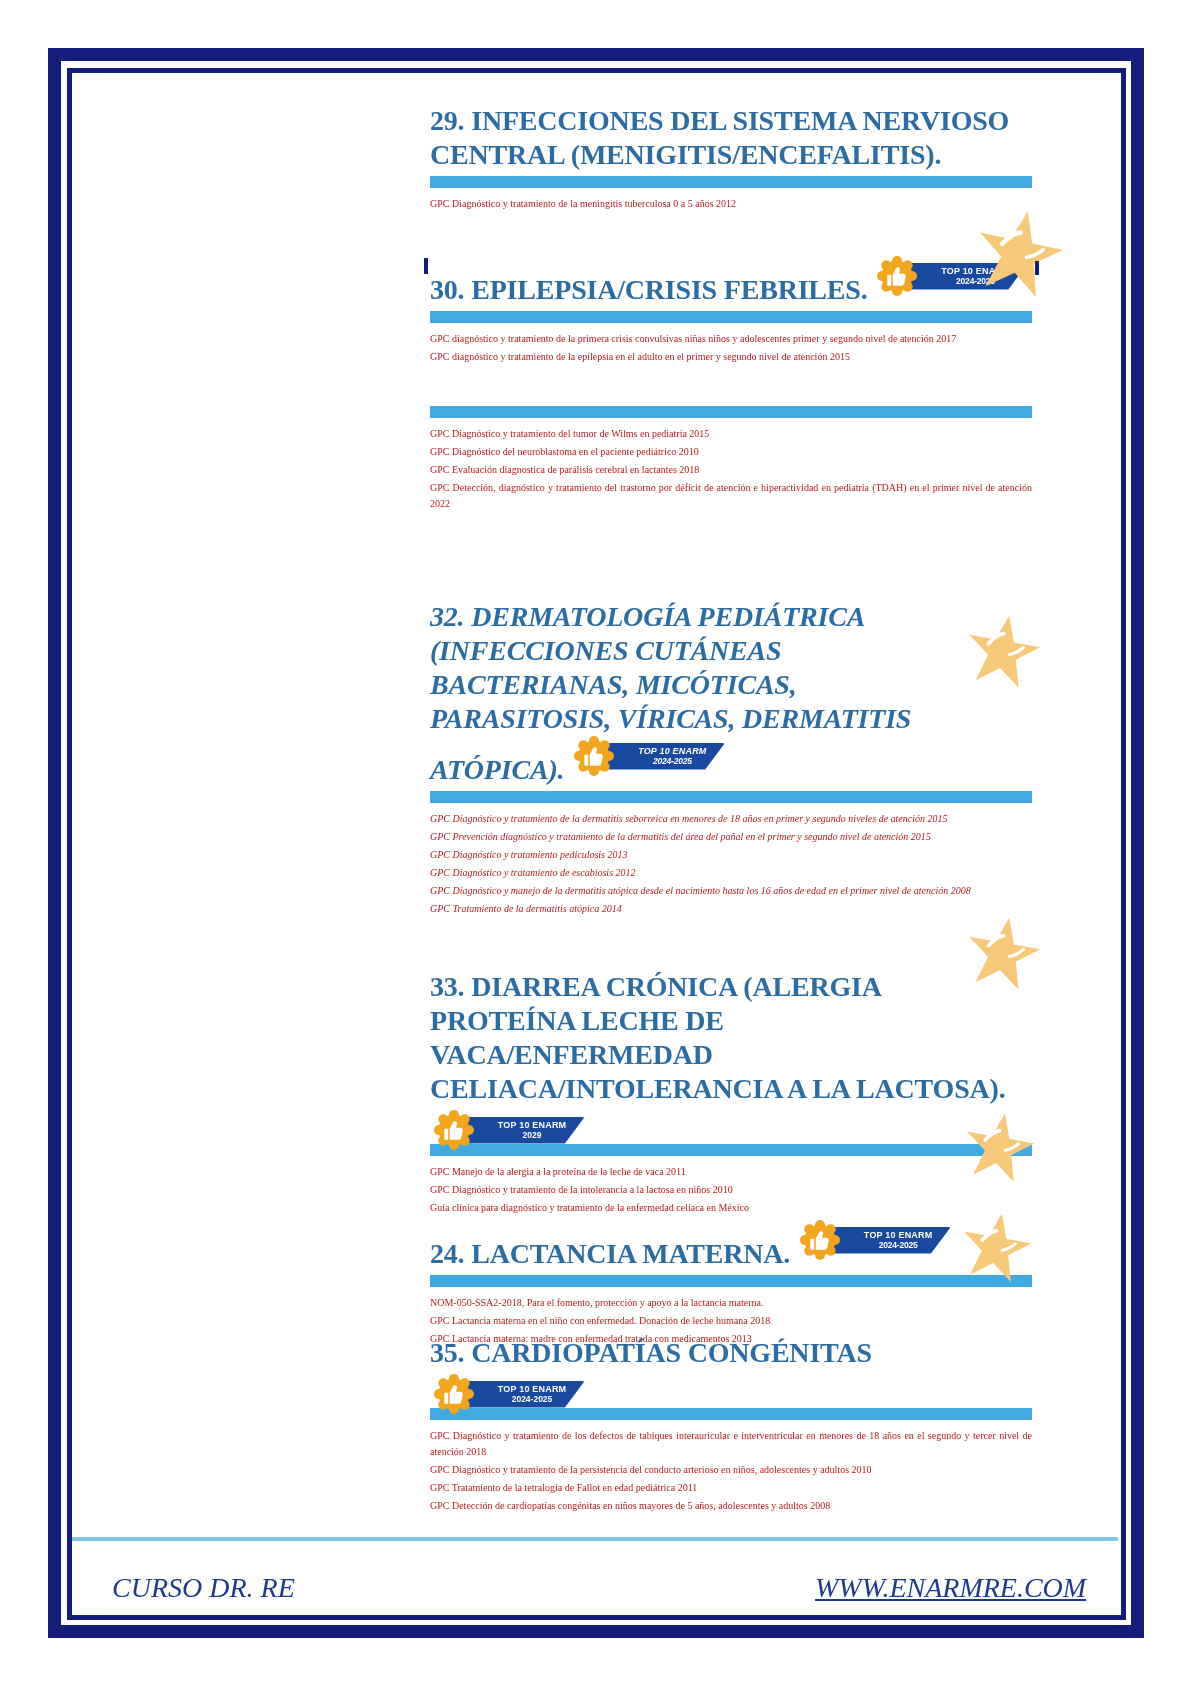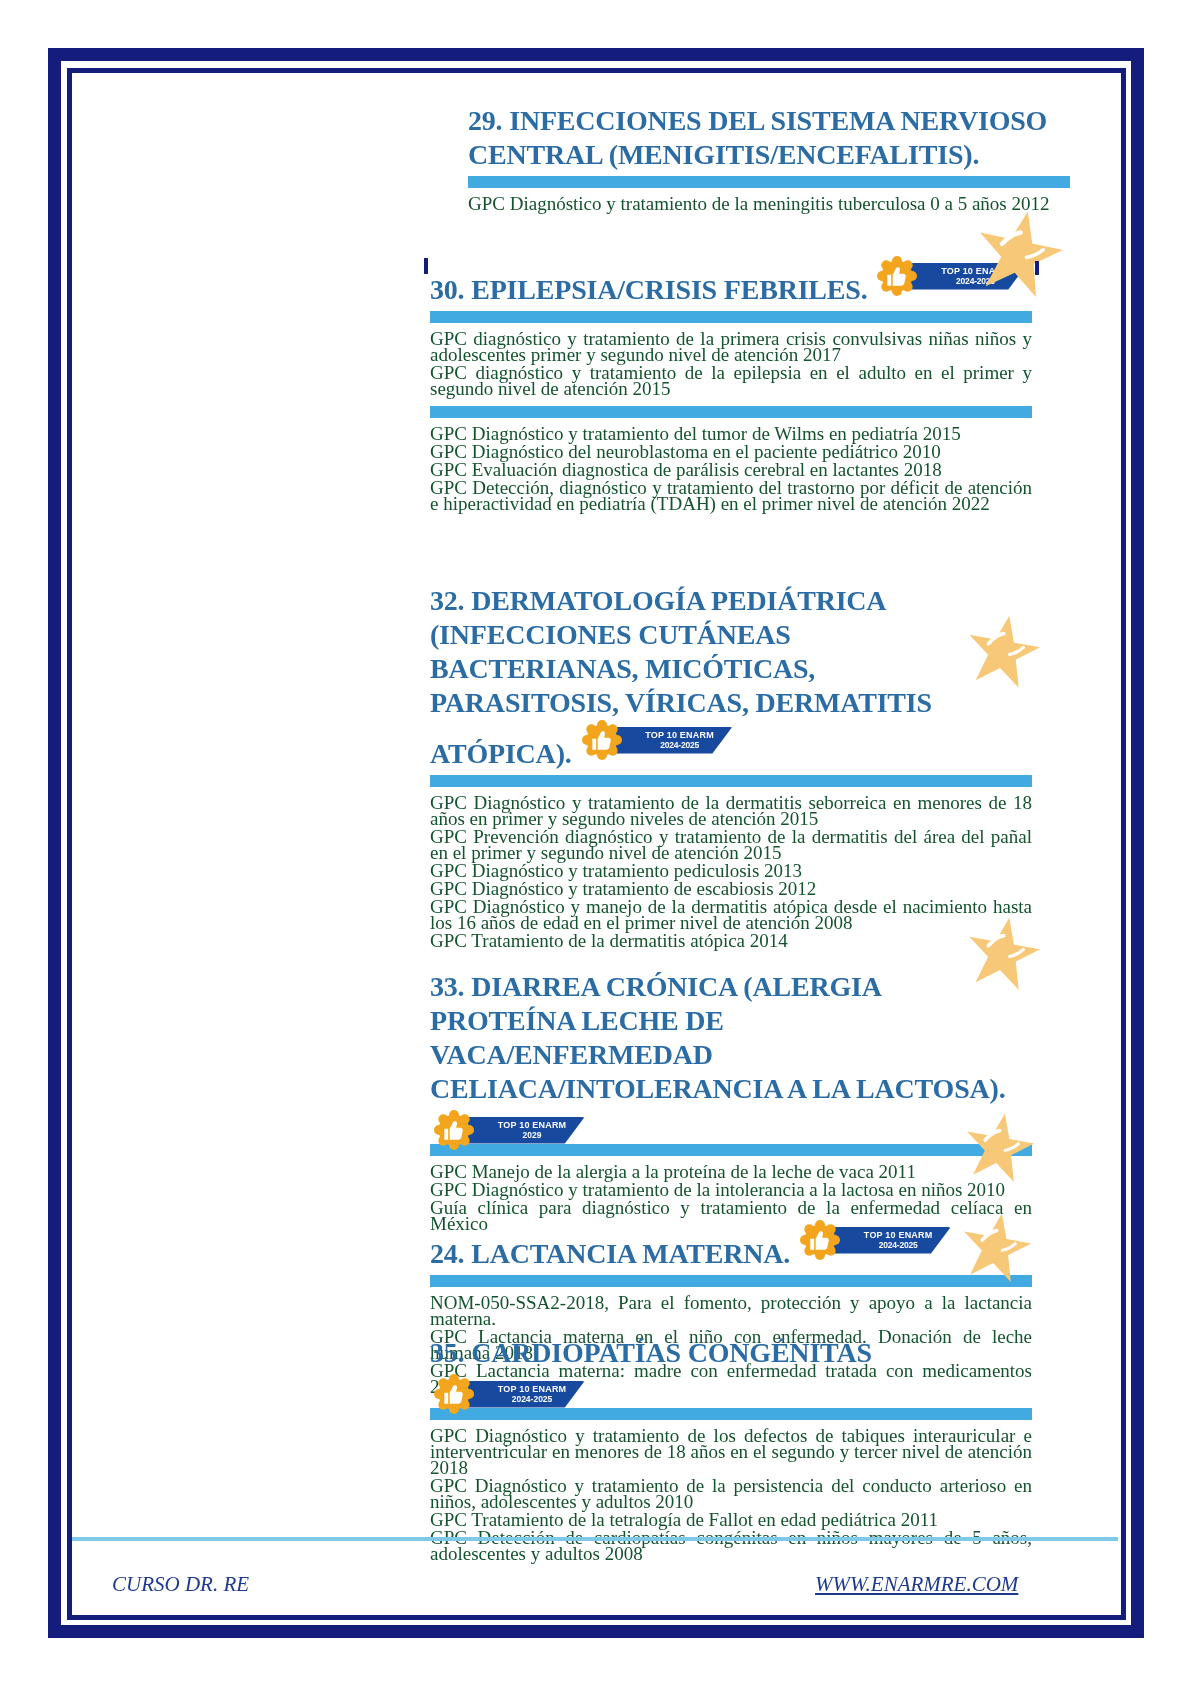--- a/index.html
+++ b/index.html
@@ -9,31 +9,31 @@
   }
   .border-outer{
     position:absolute;left:48px;top:48px;right:46px;bottom:46px;
     border:13px solid #141c7c;
   }
   .border-inner{
     position:absolute;left:67px;top:68px;right:64px;bottom:64px;
     border:5px solid #141c7c;
   }
   section{position:absolute;left:430px;width:602px;}
-  .sec-29{top:104px;margin-left:38px;} .sec-30{top:256px;} .sec-31{top:402px;}
-  .sec-32{top:584px;} .sec-33{top:970px;} .sec-34{top:1220px;}
+  .sec-29{top:104px;} .sec-30{top:256px;} .sec-31{top:402px;}
+  .sec-32{top:600px;font-style:italic;} .sec-33{top:970px;} .sec-34{top:1220px;}
   .sec-35{top:1336px;}
   h2{
     margin:0;font-size:28px;line-height:34px;color:#2c6ca5;
     font-weight:700;letter-spacing:-0.2px;font-family:"Liberation Serif",serif;
   }
   .title{white-space:pre-line;}
   .bar{height:12px;background:#41abe1;margin-top:4px;}
   .items{
-    margin-top:8px;font-size:19px;line-height:16px;color:#14532d;
+    margin-top:8px;font-size:10px;line-height:16px;color:#b91c1c;
     text-align:justify;
   }
   .items .item{margin:0 0 2px 0;}
   
   .badge{
     display:inline-flex;align-items:center;position:relative;
     margin-left:10px;vertical-align:3px;white-space:nowrap;
   }
   .badge-row{display:block;margin-top:4px;height:30px;}
   .badge-row .badge{margin-left:4px;vertical-align:0;}
@@ -55,21 +55,21 @@
   .star-4{left:960px;top:1110px;width:78px;height:74px;transform:rotate(10deg);}
   .star-5{left:957px;top:1210px;width:78px;height:74px;transform:rotate(10deg);}
   .tick{position:absolute;width:4px;background:#141c7c;}
   .tick-1{left:424px;top:258px;height:16px;}
   .tick-2{left:1035px;top:261px;height:14px;}
   .divider{
     position:absolute;left:72px;width:1046px;height:4px;
     background:#7ec8e8;top:1537px;
   }
   .footer-left,.footer-right{
-    position:absolute;top:1572px;font-style:italic;font-size:21px;
+    position:absolute;top:1572px;font-style:italic;font-size:28px;
     color:#1e3a8f;font-family:"Liberation Serif",serif;
   }
   .footer-left{left:112px;}
   .footer-right{left:815px;text-decoration:underline;}
 </style>
 </head>
 <body>
 
 <div class="page">
 

